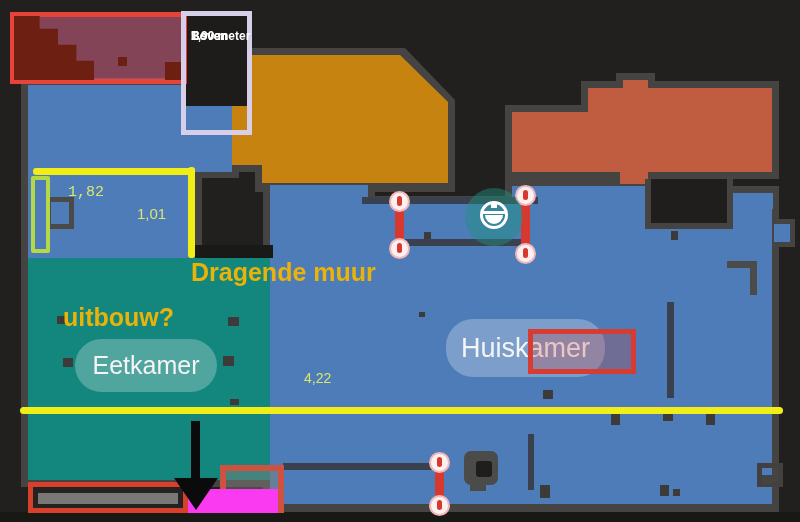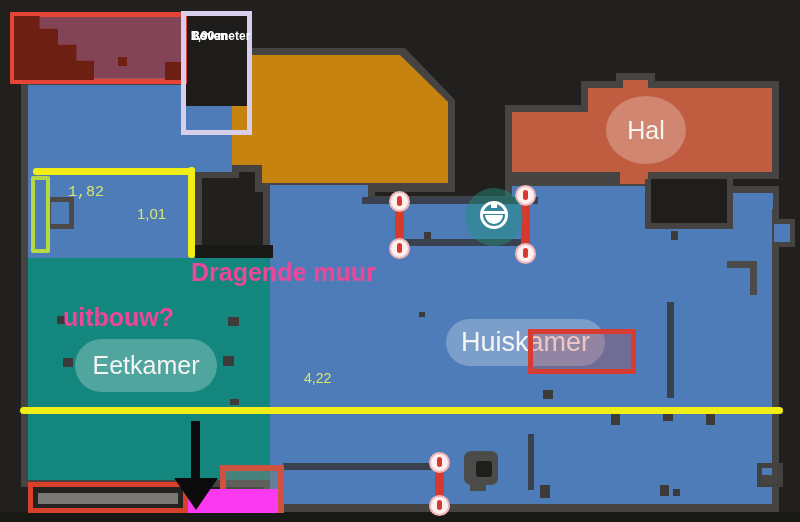--- a/index.html
+++ b/index.html
@@ -7,21 +7,21 @@
           background:#21201e;font-family:"Liberation Sans",sans-serif;}
   #canvas *{position:absolute;box-sizing:border-box;}
   .wall{background:#454443;}
   .fill-blue{background:#4d7cb8;}
   .fill-teal{background:#13867e;}
   .fill-orange{background:#c68310;}
   .fill-terra{background:#c05c40;}
   .fill-bg{background:#1f1e1c;}
   .pill{display:flex;align-items:center;justify-content:center;
         background:rgba(255,255,255,0.26);color:#f5f5f5;}
-  .blacknote{color:#ec4899;font-weight:bold;font-size:25px;white-space:nowrap;}
+  .blacknote{color:#eab308;font-weight:bold;font-size:25px;white-space:nowrap;}
   .measure-text{color:#d9e66e;font-size:15px;white-space:nowrap;}
   .yellow-line{background:#f0ee16;border-radius:3px;}
   .mark{background:#3c3b39;}
   .slate{background:#3a414e;}
   .furn{background:#4b4b49;}
   .pin-bar{background:#d8392f;border-radius:3px;}
   .pin-circle{width:21px;height:21px;border-radius:50%;background:#fdf0f0;border:2px solid #f0b6ba;}
   .pin-oval{left:6px;top:3px;width:5px;height:10px;background:#d8392f;border-radius:3px;}
   .washer-glow{width:58px;height:58px;border-radius:50%;background:rgba(32,146,126,0.45);}
   .washer-ring{left:15px;top:13px;width:28px;height:28px;border:3px solid #fff;border-radius:50%;}
@@ -105,23 +105,22 @@
   <div style="left:14px;top:16px;width:80px;height:64px;background:#6d1f12;clip-path:polygon(0 0,32% 0,32% 20%,55% 20%,55% 45%,78% 45%,78% 70%,100% 70%,100% 100%,0 100%);"></div>
   <div style="left:165px;top:62px;width:16px;height:18px;background:#6d1f12;"></div>
   <div style="left:118px;top:57px;width:9px;height:9px;background:#6d1f12;"></div>
   <div style="left:181px;top:11px;width:71px;height:124px;border:5px solid #d7cfe9;"></div>
   <div style="left:191px;top:28px;width:60px;">
     <div class="open-note-line">Boven</div>
     <div class="open-note-line">Boven</div>
     <div class="open-note-line">1,90 meter</div>
   </div>
 
-  <div class="pill" style="left:606px;top:96px;width:80px;height:68px;border-radius:50%;font-size:25px;">Hal</div>
   <div class="pill" style="left:75px;top:339px;width:142px;height:53px;border-radius:27px;font-size:25px;">Eetkamer</div>
-  <div class="pill" style="left:446px;top:319px;width:159px;height:47px;border-radius:27px;font-size:27px;">Huiskamer</div>
+  <div class="pill" style="left:446px;top:319px;width:159px;height:58px;border-radius:27px;font-size:27px;">Huiskamer</div>
 
   <div style="left:528px;top:329px;width:108px;height:45px;border:5px solid #d63c31;background:rgba(214,60,49,0.25);"></div>
 
   <div class="yellow-line" style="left:33px;top:168px;width:162px;height:7px;"></div>
   <div class="yellow-line" style="left:188px;top:167px;width:7px;height:91px;"></div>
   <div style="left:31px;top:176px;width:19px;height:77px;border:4px solid #b5d944;border-radius:2px;"></div>
   <div class="measure-text" style="left:68px;top:184px;font-family:Liberation Mono, monospace;">1,82</div>
   <div class="measure-text" style="left:137px;top:205px;">1,01</div>
   <div class="measure-text" style="left:304px;top:370px;font-size:14px;">4,22</div>
   <div class="yellow-line" style="left:20px;top:407px;width:763px;height:7px;border-radius:4px;"></div>

